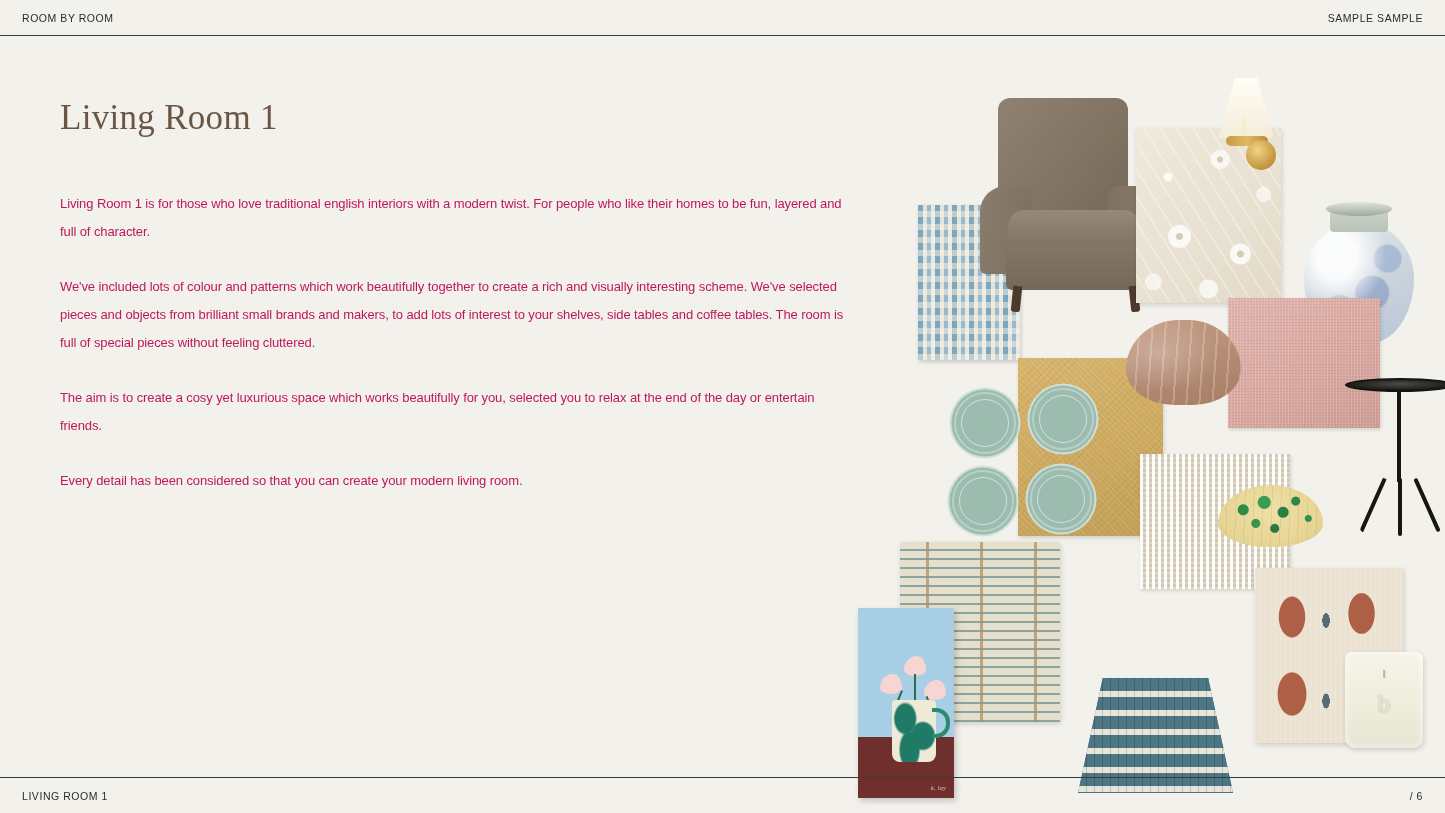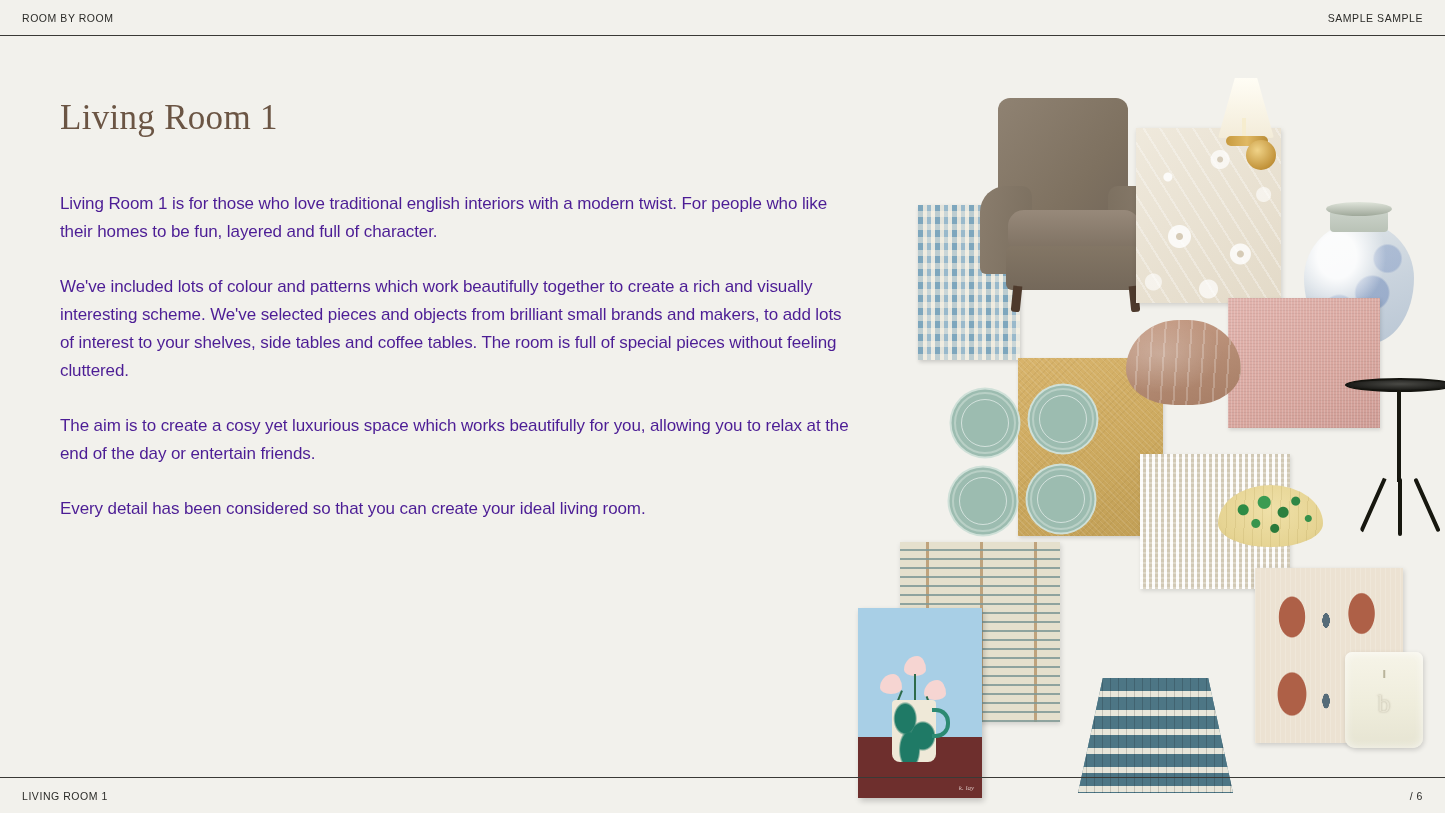--- a/index.html
+++ b/index.html
@@ -33,21 +33,21 @@
   .ftr-page { font-size: 10.5px; letter-spacing: 0.55px; color: #2b2b28; }
 
   
   .content { position: absolute; left: 60px; top: 98px; width: 790px; }
   .title {
     font-family: "Liberation Serif", serif;
     font-size: 35px; color: #6b5544; font-weight: 400; letter-spacing: 0.3px;
     margin-bottom: 52px;
   }
   .para {
-    font-size: 17px; line-height: 28px; color: #4c1d95;
+    font-size: 13px; line-height: 28px; color: #be185d;
     margin-bottom: 27px; letter-spacing: -0.1px;
   }
   .para:last-child { margin-bottom: 0; }
 
   
   .board { position: absolute; left: 840px; top: 60px; width: 605px; height: 700px; }
   .itm { position: absolute; }
 
   
   .ikat-blue {
@@ -281,21 +281,21 @@
   .fern::after{
     content:""; position:absolute; inset:0;
     background:
       repeating-linear-gradient(0deg, rgba(110,140,140,.85) 0 2px, transparent 2px 9px),
       repeating-linear-gradient(90deg, transparent 0 26px, rgba(170,130,80,.75) 26px 29px, transparent 29px 54px);
     opacity:.85;
   }
 
   
   .painting {
-    left: 18px; top: 548px; width: 124px; height: 190px;
+    left: 18px; top: 548px; width: 96px; height: 190px;
     background: linear-gradient(180deg,#a8cfe6 0 68%, #6e2f2d 68% 100%);
     box-shadow: 2px 3px 6px rgba(0,0,0,.2);
     overflow:hidden;
   }
   .jug {
     position:absolute; left:34px; top:92px; width:44px; height:62px;
     background:#efe9d8; border-radius: 4px 4px 8px 8px;
   }
   .jug::after{
     content:""; position:absolute; inset:0;
@@ -377,22 +377,22 @@
 
   <div class="header">
     <div class="hdr-text">ROOM BY ROOM</div>
     <div class="hdr-text">SAMPLE SAMPLE</div>
   </div>
 
   <div class="content">
     <div class="title">Living Room 1</div>
     <p class="para">Living Room 1 is for those who love traditional english interiors with a modern twist. For people who like their homes to be fun, layered and full of character.</p>
     <p class="para">We've included lots of colour and patterns which work beautifully together to create a rich and visually interesting scheme. We've selected pieces and objects from brilliant small brands and makers, to add lots of interest to your shelves, side tables and coffee tables. The room is full of special pieces without feeling cluttered.</p>
-    <p class="para">The aim is to create a cosy yet luxurious space which works beautifully for you, allowing you to relax at the end of the day or entertain friends.</p>
-    <p class="para">Every detail has been considered so that you can create your ideal living room.</p>
+    <p class="para">The aim is to create a cosy yet luxurious space which works beautifully for you, selected you to relax at the end of the day or entertain friends.</p>
+    <p class="para">Every detail has been considered so that you can create your modern living room.</p>
   </div>
 
   <div class="board">
 
     <div class="itm ikat-blue"></div>
 
     <div class="itm chair">
       <div class="chair-back"></div>
       <div class="chair-armL"></div>
       <div class="chair-armR"></div>

